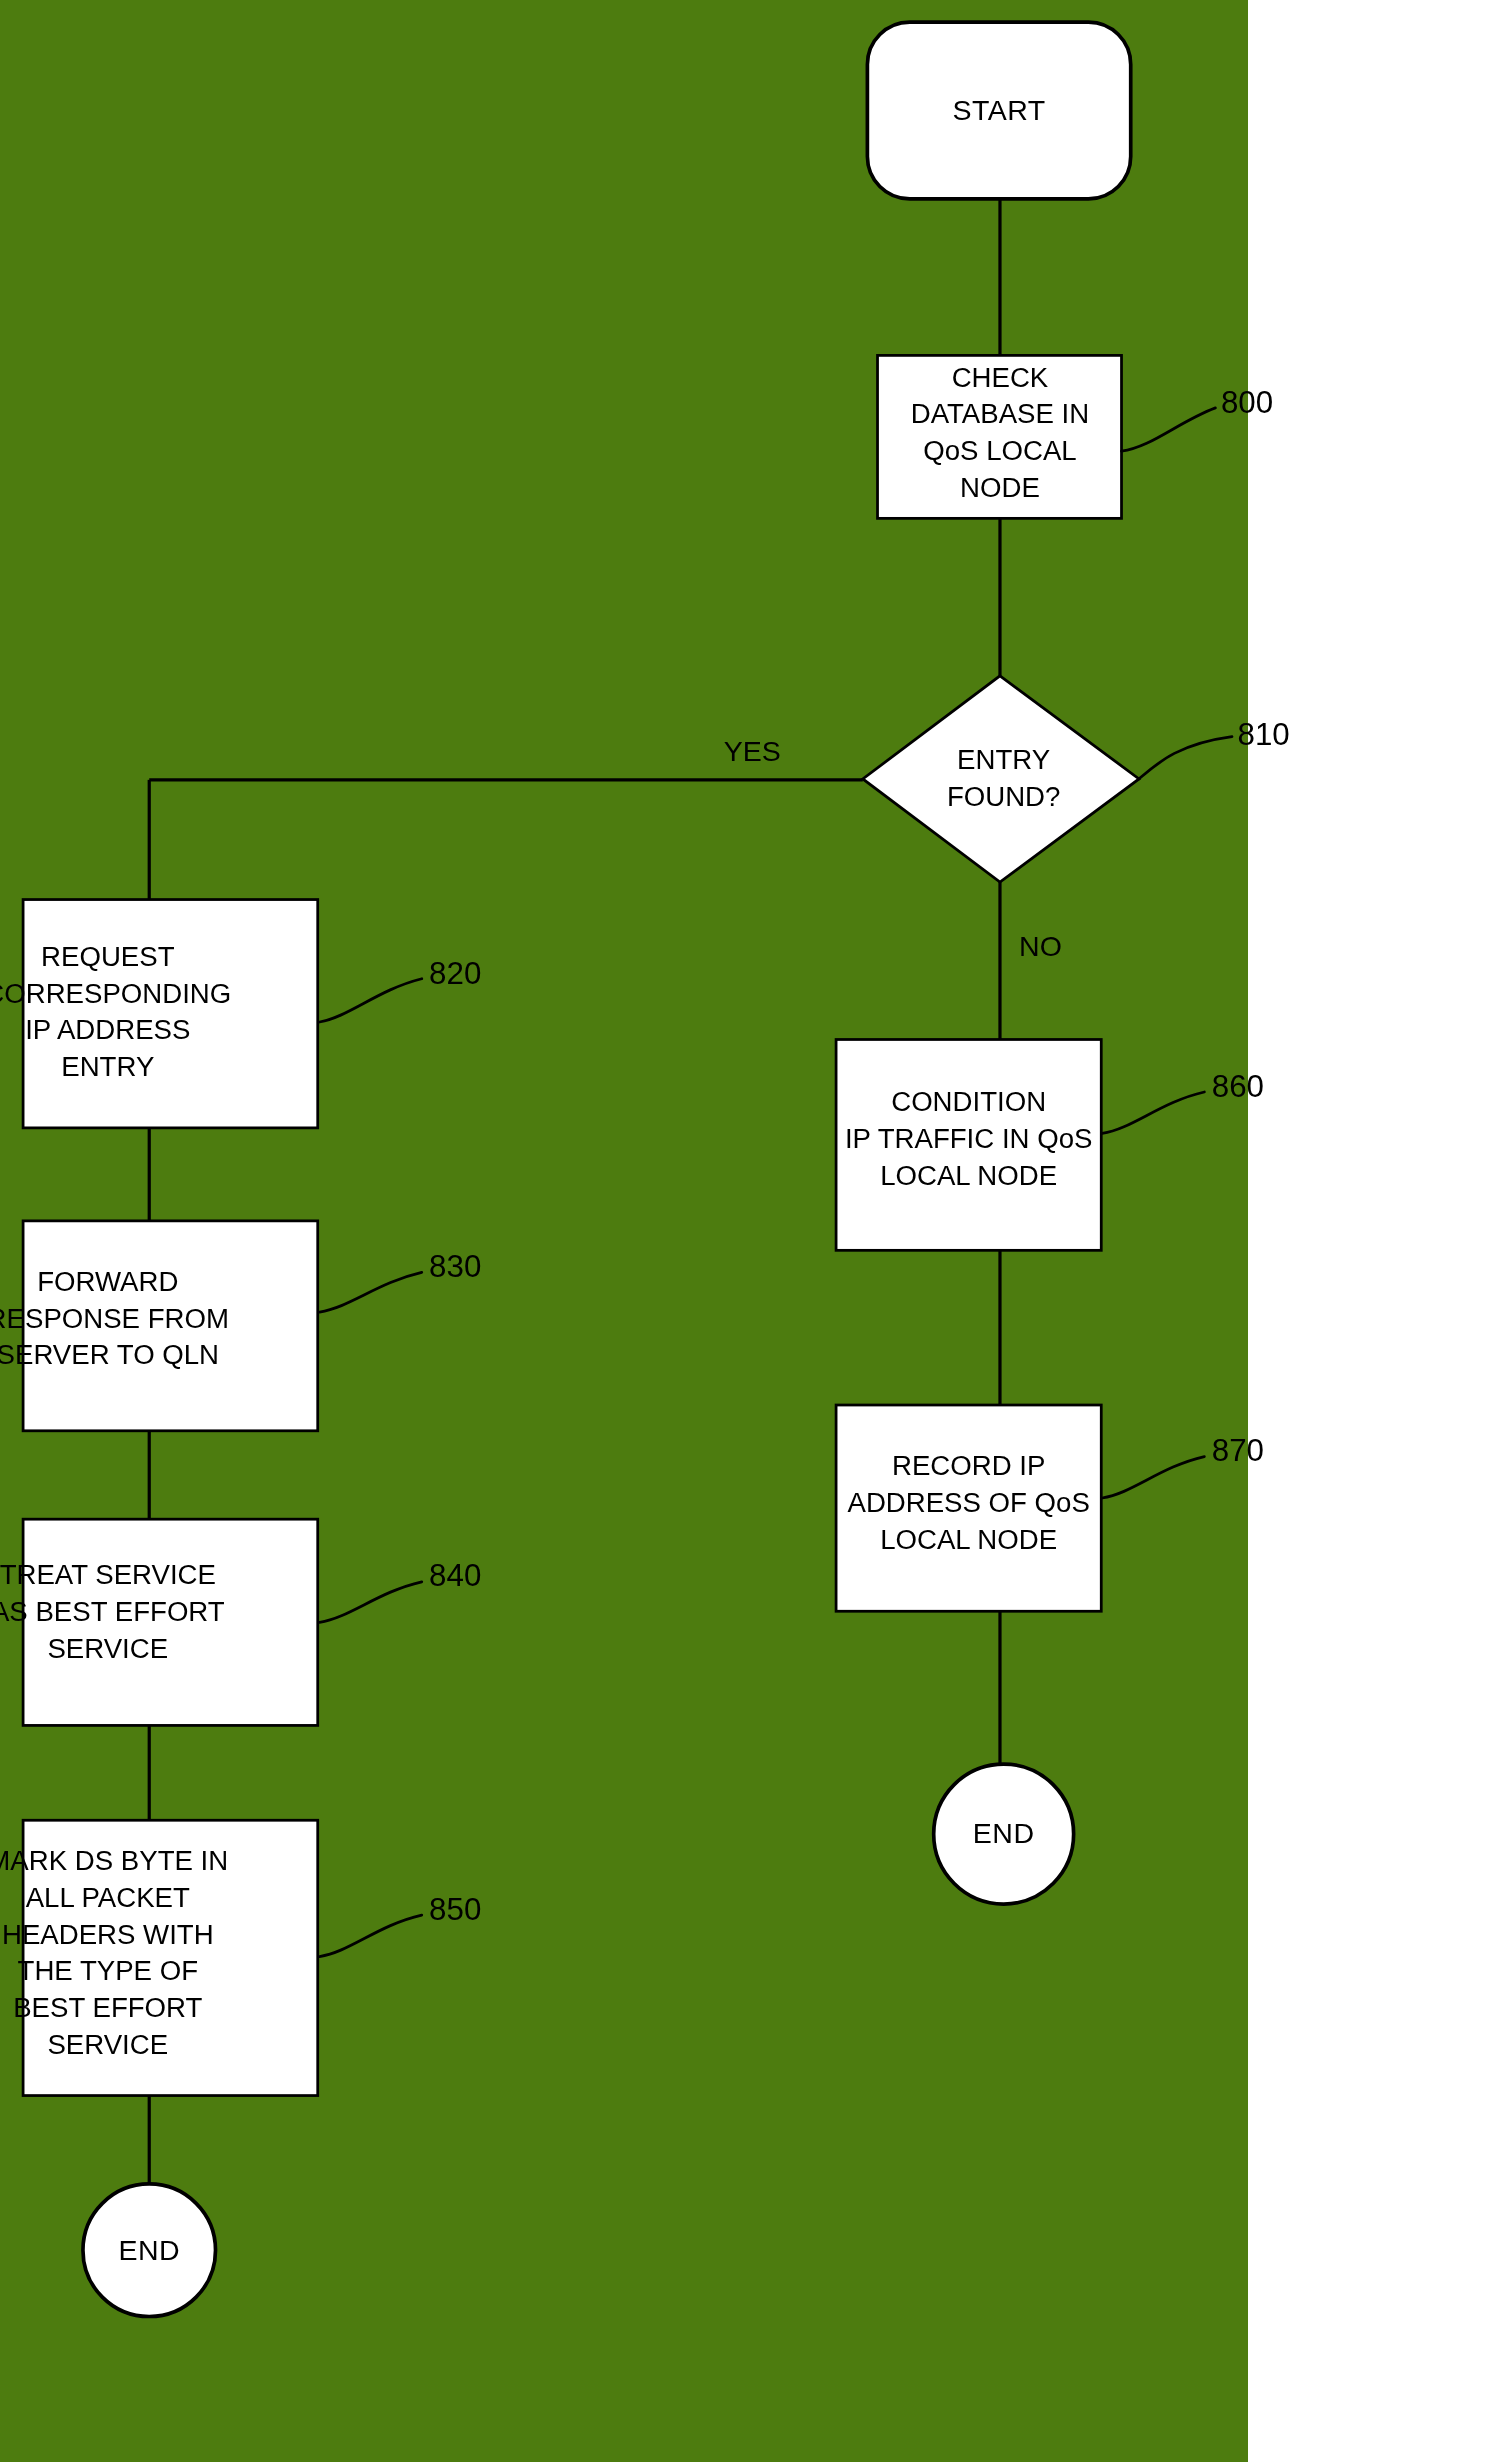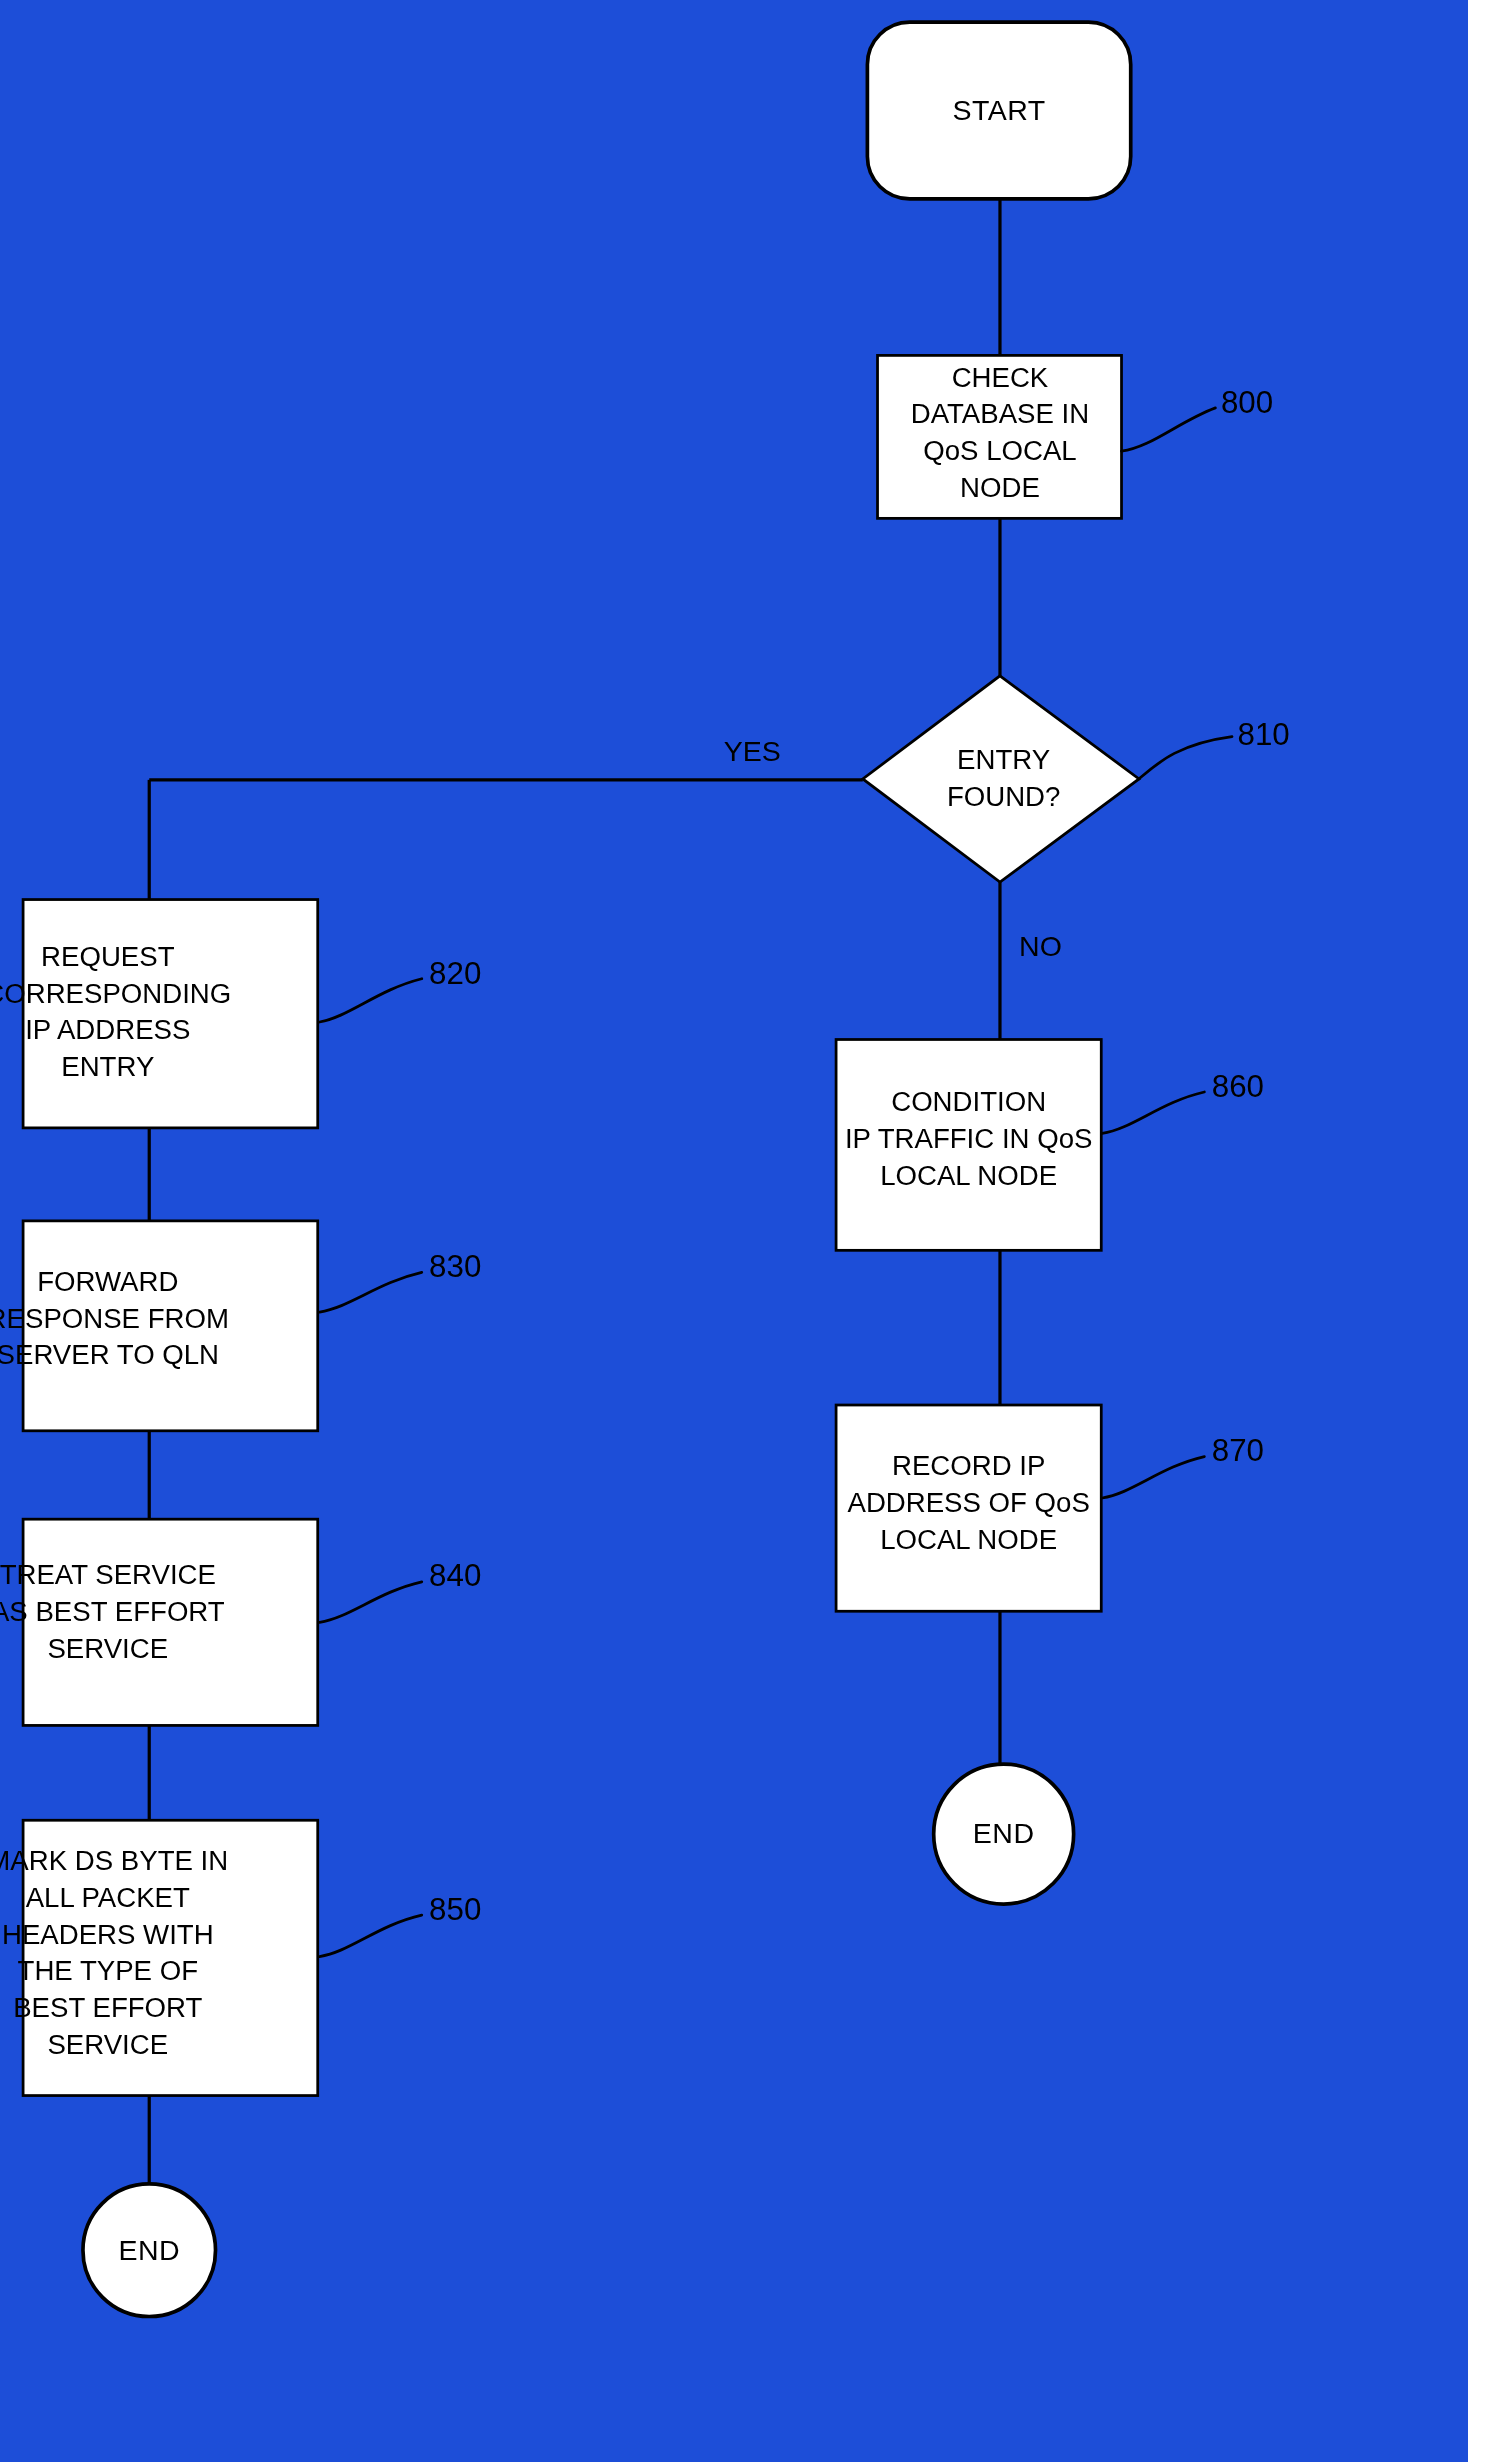--- a/index.html
+++ b/index.html
@@ -8,23 +8,23 @@
     background: #ffffff;
   }
   body {
     width: 1500px;
     height: 2462px;
     font-family: "Liberation Sans", sans-serif;
     overflow: hidden;
   }
   #flowchart-root {
     position: relative;
-    width: 1468px;
+    width: 1248px;
     height: 2462px;
-    background: #1d4ed8;
+    background: #4d7c0f;
   }
   svg.chart {
     display: block;
     width: 1500px;
     height: 2462px;
   }
   .shape {
     fill: #ffffff;
     stroke: #000000;
     stroke-width: 3;

